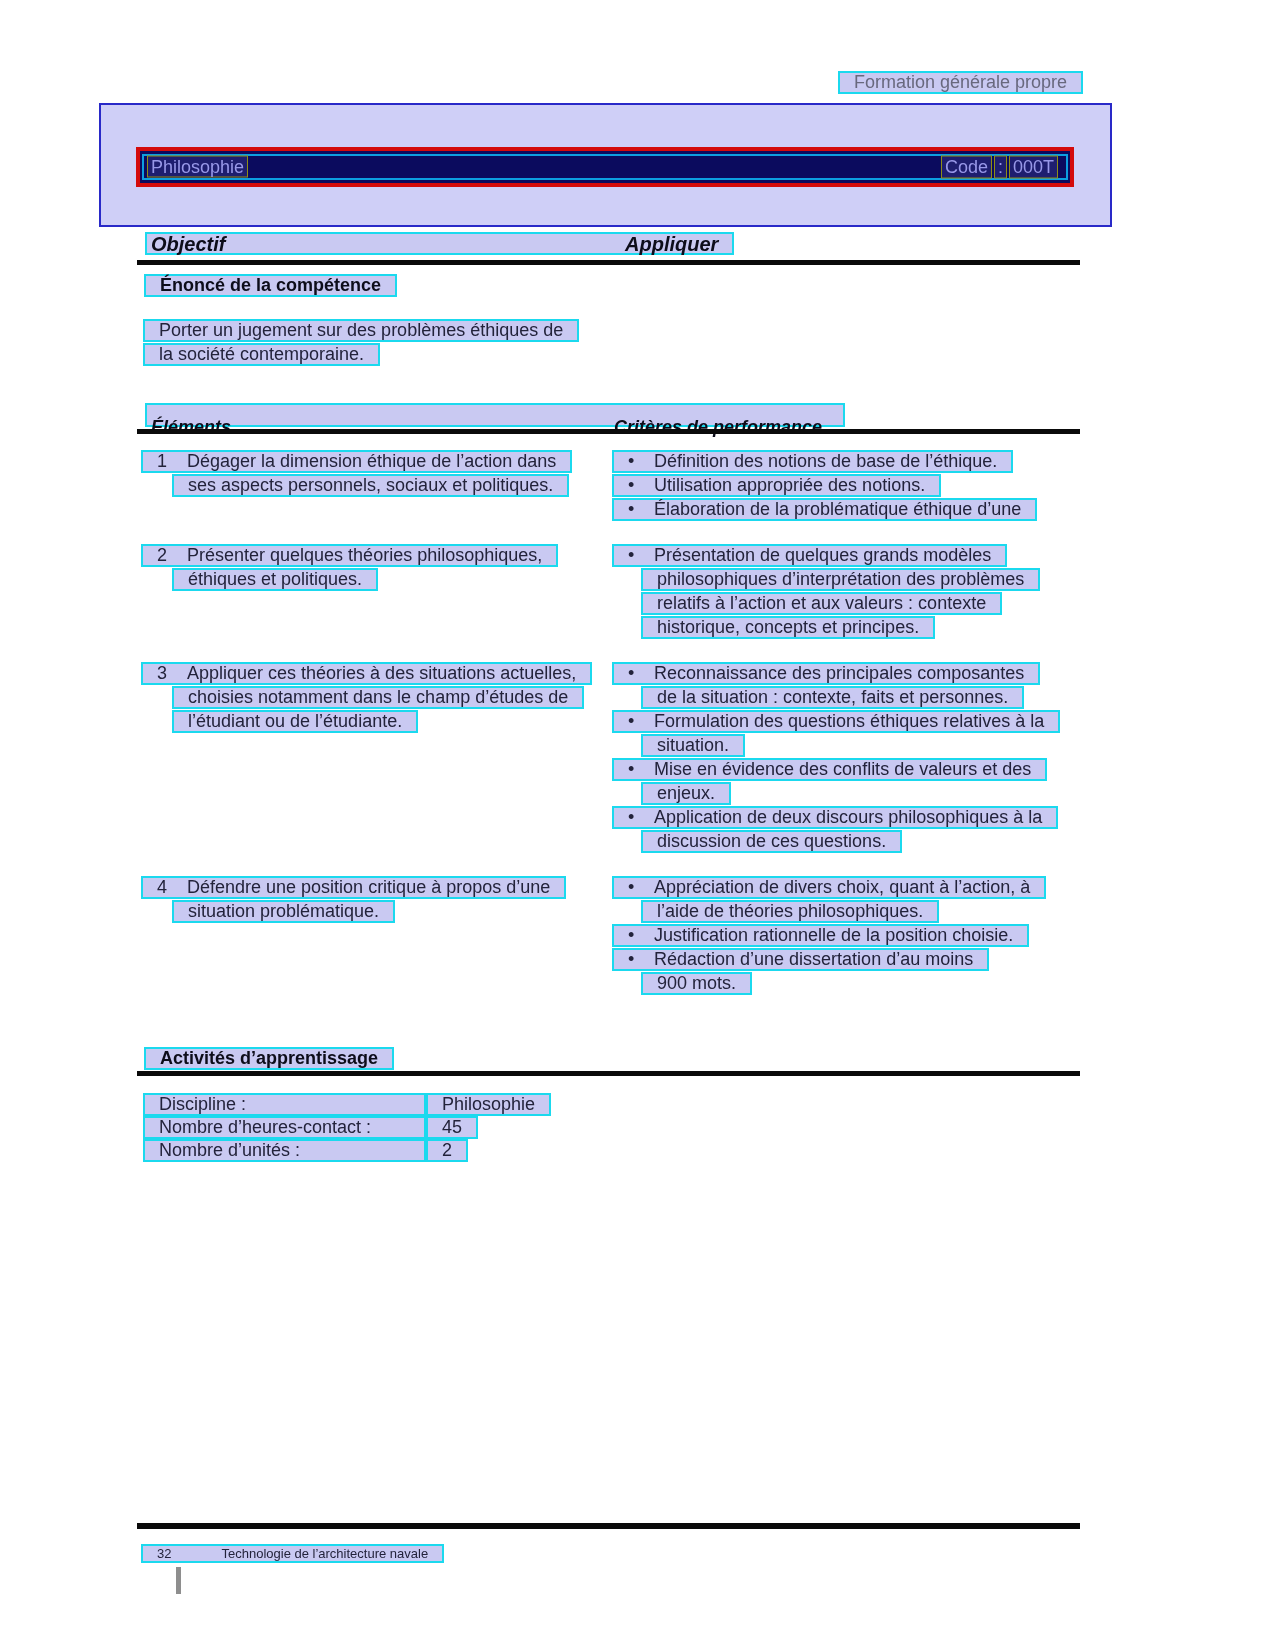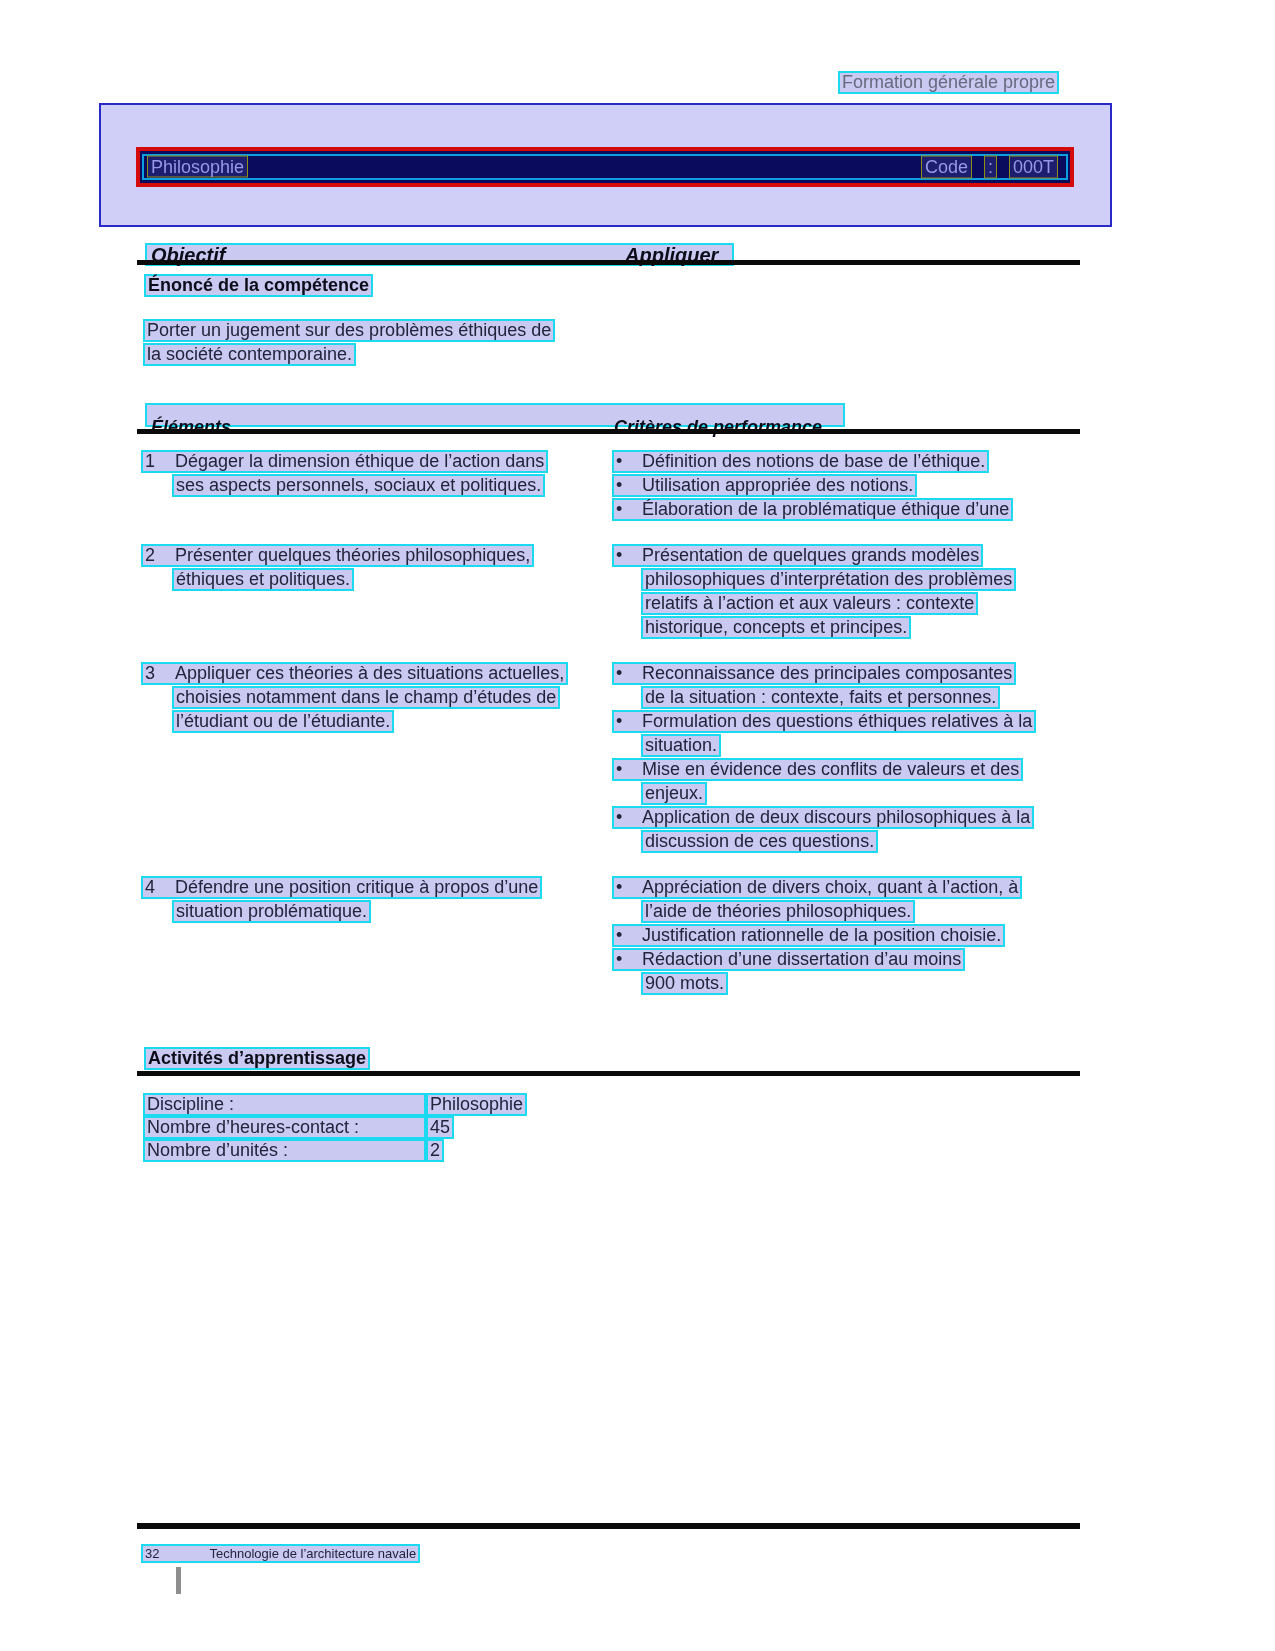--- a/index.html
+++ b/index.html
@@ -7,38 +7,38 @@
     --heading-text:#0d0d1a; --muted-label-text:#68687e; --course-box-fill:#cfcff7;
     --course-box-border:#2929c8; --title-bar-fill:#0b0b5e; --title-bar-border:#d40b0b;
     --ocr-line-border:#0c9fe0; --ocr-word-border:#8e8e15; --title-bar-text:#9898e8;
     --rule:#0a0a0a; --caret:#8e8e8e;
   }
   html,body{margin:0;padding:0;}
   body{background:#fff;font-family:"Liberation Sans",sans-serif;}
   .page{position:relative;width:1275px;height:1651px;background:var(--page-bg);overflow:hidden;}
 
   .hl{display:inline-block;background:var(--hl-fill);border:2px solid var(--hl-border);
-      padding:0 2px;font-size:18px;line-height:19px;color:var(--text);white-space:nowrap;}
+      padding:0 14px;font-size:18px;line-height:19px;color:var(--text);white-space:nowrap;}
   .bold{font-weight:bold;color:var(--heading-text);}
   .line{height:24px;}
 
   .fg-label{position:absolute;left:838px;top:71px;color:var(--muted-label-text);}
 
   .course-box{position:absolute;left:99px;top:103px;width:1013px;height:124px;box-sizing:border-box;
       background:var(--course-box-fill);border:2px solid var(--course-box-border);}
   .course-bar{position:absolute;left:35px;top:42px;width:938px;height:40px;box-sizing:border-box;
       background:var(--title-bar-fill);border:4px solid var(--title-bar-border);}
   .bar-strip{position:absolute;left:2px;right:2px;top:3px;bottom:3px;border:2px solid var(--ocr-line-border);}
   .bar-word{position:relative;z-index:2;border:1px solid var(--ocr-word-border);color:var(--title-bar-text);
       padding:0 3px;font-size:18px;line-height:21px;background:rgba(170,170,235,0.12);white-space:nowrap;}
   .bar-title{position:absolute;left:7px;top:50%;transform:translateY(-50%);}
-  .bar-right{position:absolute;right:12px;top:50%;transform:translateY(-50%);display:flex;gap:12px;align-items:center;}
+  .bar-right{position:absolute;right:12px;top:50%;transform:translateY(-50%);display:flex;gap:2px;align-items:center;}
 
   .band{position:absolute;box-sizing:border-box;background:var(--hl-fill);border:2px solid var(--hl-border);}
-  .objectif-band{left:145px;top:243px;width:589px;height:23px;}
+  .objectif-band{left:145px;top:232px;width:589px;height:23px;}
   .band-h{position:absolute;top:-1px;font-weight:bold;font-style:italic;font-size:20px;color:var(--heading-text);white-space:nowrap;}
   .band-h.first{left:4px;}
   .objectif-band .second{left:478px;}
   .elements-band{left:145px;top:403px;width:700px;height:24px;}
   .band-h2{position:absolute;top:12px;font-weight:bold;font-size:18px;color:var(--heading-text);white-space:nowrap;font-style:italic;}
   .band-h2.first{left:4px;}
   .band-h2.second{left:467px;}
 
   .rule{position:absolute;left:137px;width:943px;background:var(--rule);}
   .rule-1{top:260px;height:5px;}

